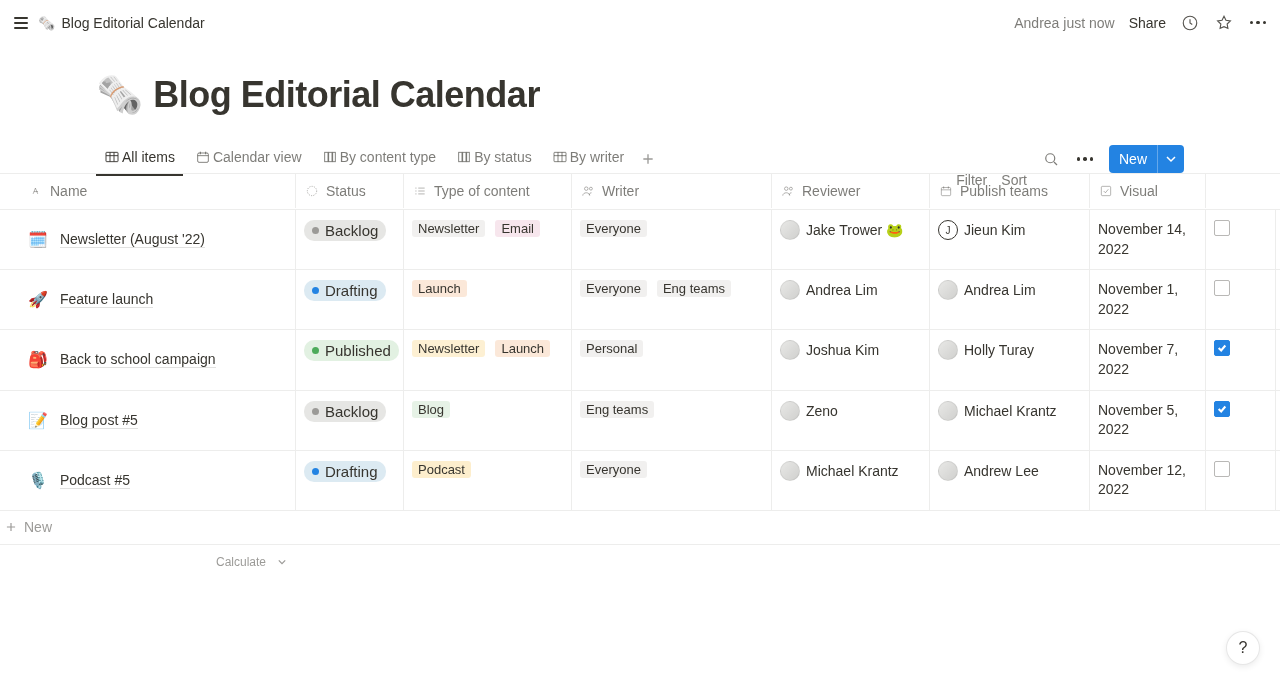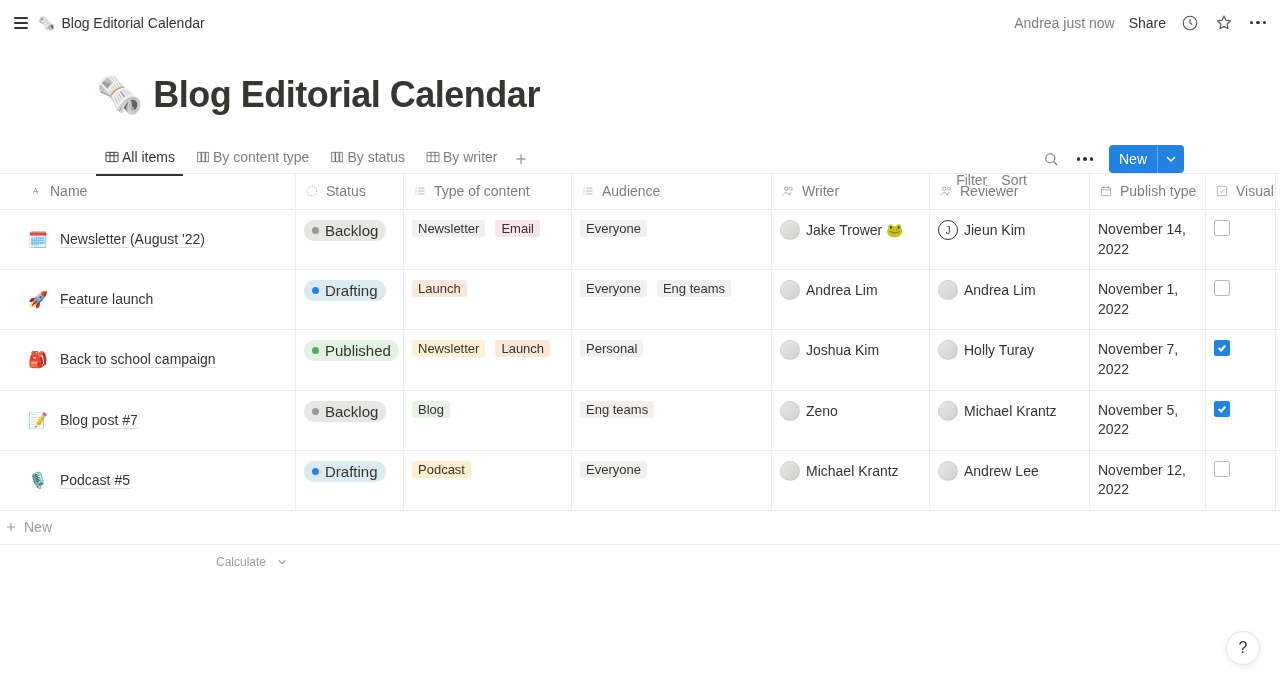--- a/index.html
+++ b/index.html
@@ -207,20 +207,27 @@
   <div class="views" id="views-container">
       <div class="view-tab active">
         <svg viewBox="0 0 24 24">
           <rect x="3" y="5" width="18" height="14" rx="1"></rect>
           <path d="M3 10h18M9 5v14M15 5v14"></path>
         </svg>
         <span>All items</span>
       </div>
       <div class="view-tab">
         <svg viewBox="0 0 24 24">
+          <rect x="4" y="6" width="16" height="14" rx="2"></rect>
+          <path d="M4 10h16M8 4v4M16 4v4"></path>
+        </svg>
+        <span>Calendar view</span>
+      </div>
+      <div class="view-tab">
+        <svg viewBox="0 0 24 24">
           <rect x="4" y="5" width="5" height="14"></rect>
           <rect x="10" y="5" width="5" height="14"></rect>
           <rect x="16" y="5" width="4" height="14"></rect>
         </svg>
         <span>By content type</span>
       </div>
       <div class="view-tab">
         <svg viewBox="0 0 24 24">
           <rect x="4" y="5" width="5" height="14"></rect>
           <rect x="10" y="5" width="5" height="14"></rect>
@@ -290,28 +297,20 @@
       <span class="col-icon">
           <svg viewBox="0 0 24 24">
             <path d="M4 7h2M4 12h2M4 17h2M9 7h11M9 12h11M9 17h11"></path>
           </svg>
         </span>
       <span>Type of content</span>
     </div>
     <div class="cell">
       <span class="col-icon">
           <svg viewBox="0 0 24 24">
-            <path d="M4 7h2M4 12h2M4 17h2M9 7h11M9 12h11M9 17h11"></path>
-          </svg>
-        </span>
-      <span>Audience</span>
-    </div>
-    <div class="cell">
-      <span class="col-icon">
-          <svg viewBox="0 0 24 24">
             <circle cx="9" cy="8" r="3"></circle>
             <path d="M3 20c0-3 3-5 6-5s6 2 6 5"></path>
             <circle cx="17" cy="8" r="2.5"></circle>
             <path d="M14 19c0-2.5 2-4 4-4"></path>
           </svg>
         </span>
       <span>Writer</span>
     </div>
     <div class="cell">
       <span class="col-icon">
@@ -324,21 +323,21 @@
         </span>
       <span>Reviewer</span>
     </div>
     <div class="cell">
       <span class="col-icon">
           <svg viewBox="0 0 24 24">
             <rect x="4" y="6" width="16" height="14" rx="2"></rect>
             <path d="M4 10h16M8 4v4M16 4v4"></path>
           </svg>
         </span>
-      <span>Publish type</span>
+      <span>Publish teams</span>
     </div>
     <div class="cell">
       <span class="col-icon">
           <svg viewBox="0 0 24 24">
             <rect x="4" y="4" width="16" height="16" rx="2"></rect>
             <path d="M8 12l3 3 5-6"></path>
           </svg>
         </span>
       <span>Visual</span>
     </div>
@@ -447,21 +446,21 @@
           <span class="checkbox checked">
             <svg viewBox="0 0 12 12">
               <path d="M2 6l3 3 5-6"></path>
             </svg>
           </span>
         </div>
       </div>
       <div class="grid-row data-row">
         <div class="cell name">
           <span class="emoji">📝</span>
-          <span class="tag-name">Blog post #7</span>
+          <span class="tag-name">Blog post #5</span>
         </div>
         <div class="cell">
           <span class="pill gray"><span class="dot"></span>Backlog</span>
         </div>
         <div class="cell">
           <span class="tag t-teal">Blog</span>
         </div>
         <div class="cell">
           <span class="tag t-default">Eng teams</span>
         </div>

